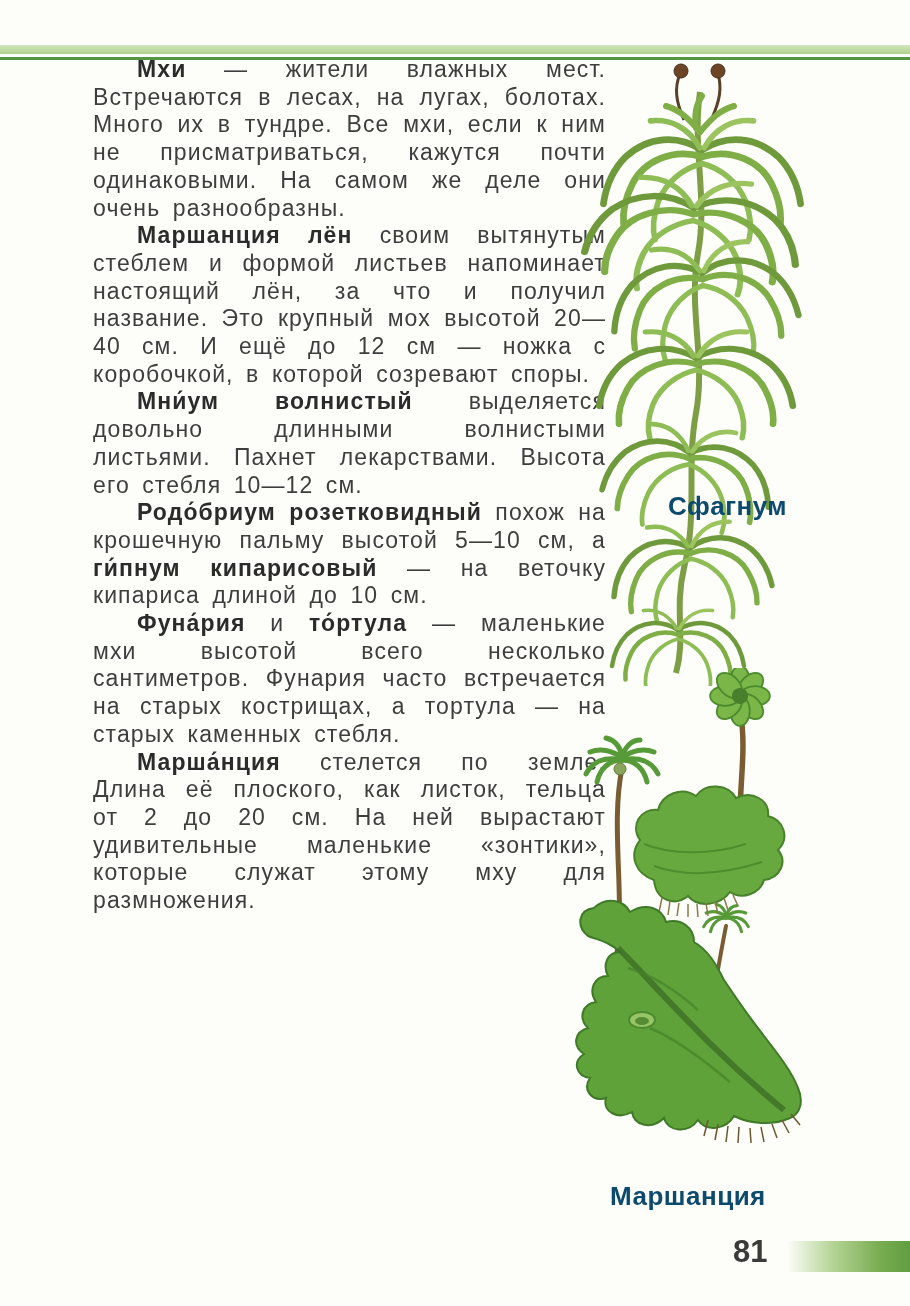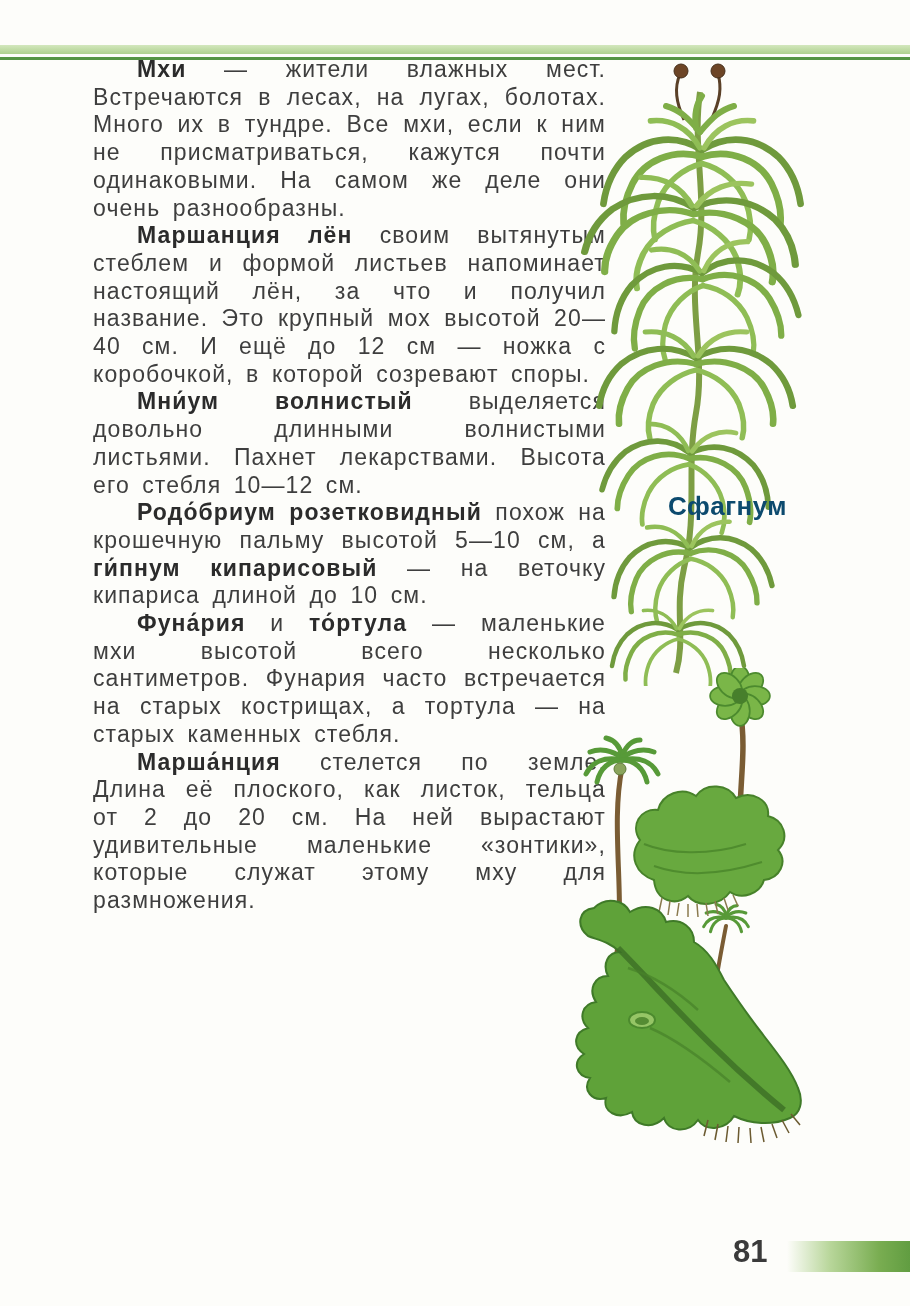--- a/index.html
+++ b/index.html
@@ -153,17 +153,18 @@
           <path d="M192,460 l1,15"></path>
           <path d="M203,459 l3,15"></path>
         <path d="M214,456 l5,14"></path>
           <path d="M224,452 l7,13"></path>
           <path d="M233,446 l9,11"></path>
       </g>
     </g>
   </svg>
 
   <div class="fig-label label-sphagnum">Сфагнум</div>
+  <div class="fig-label label-marchantia">Маршанция</div>
 
   <div class="page-number">81</div>
   <div class="page-bar"></div>
 
 </div>
 
 </body></html>

